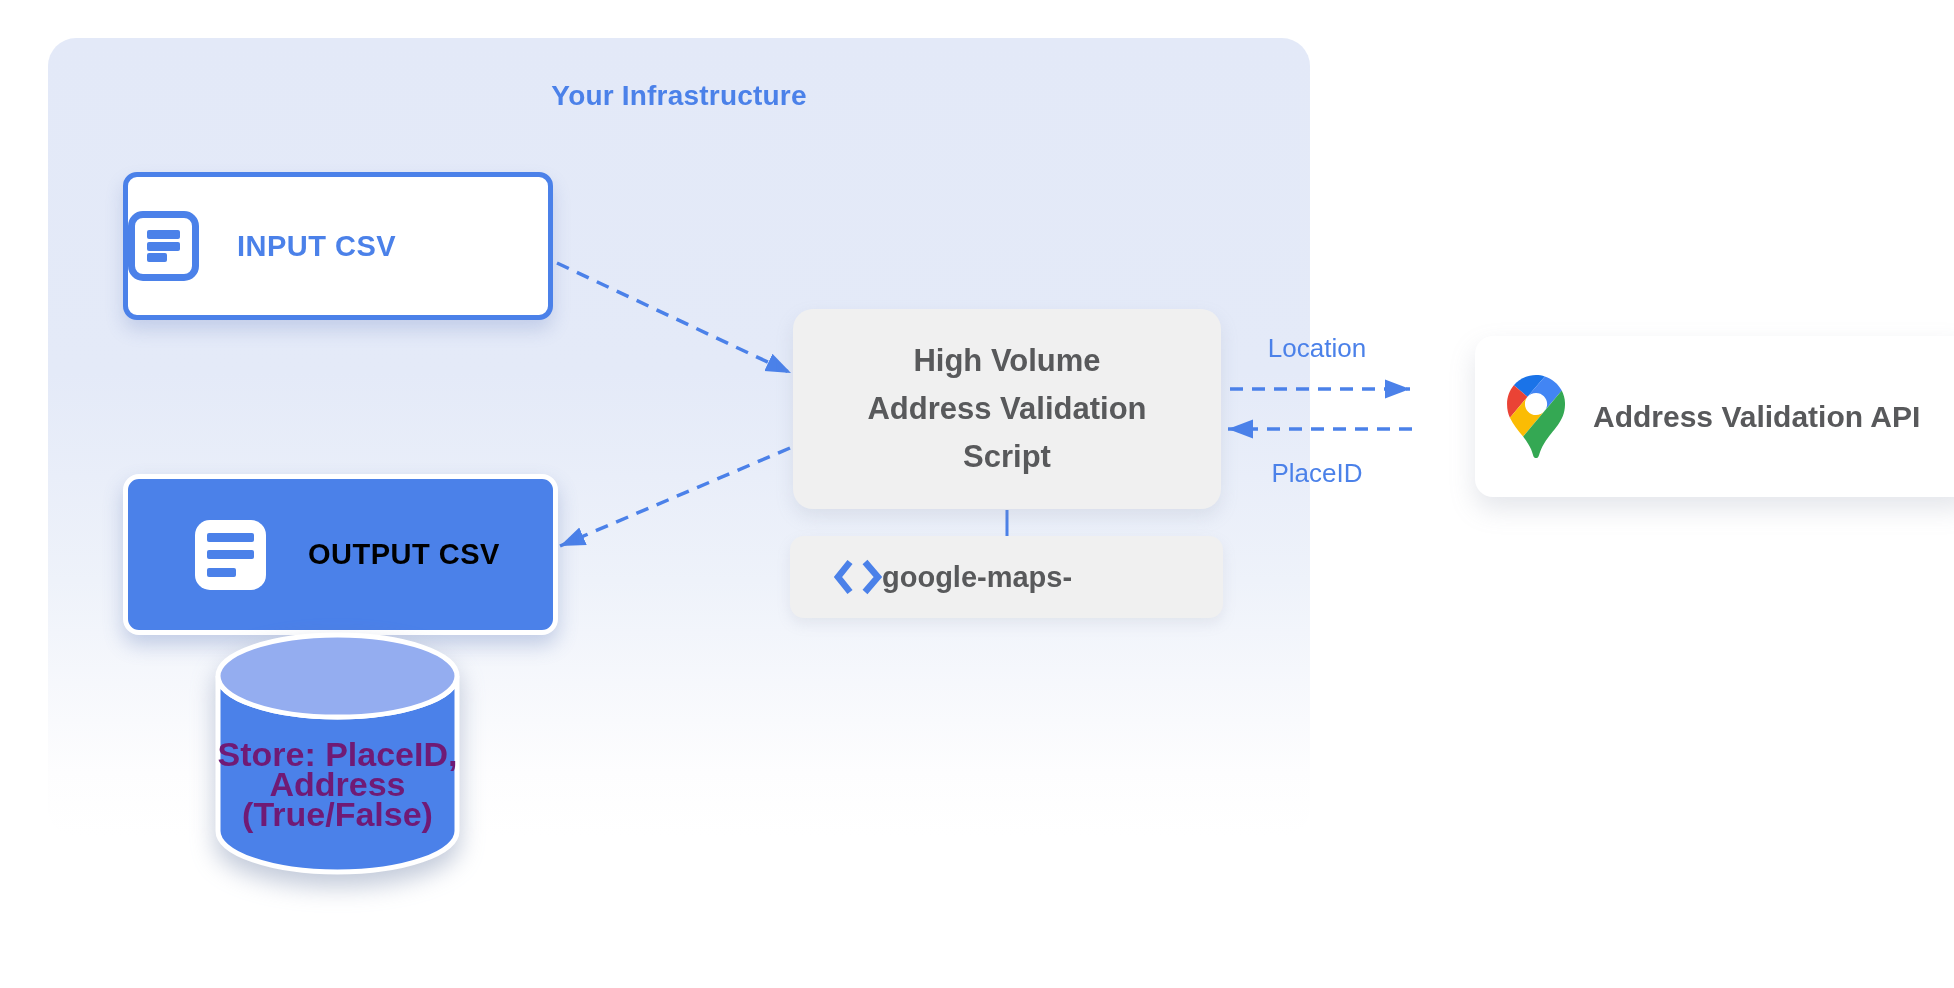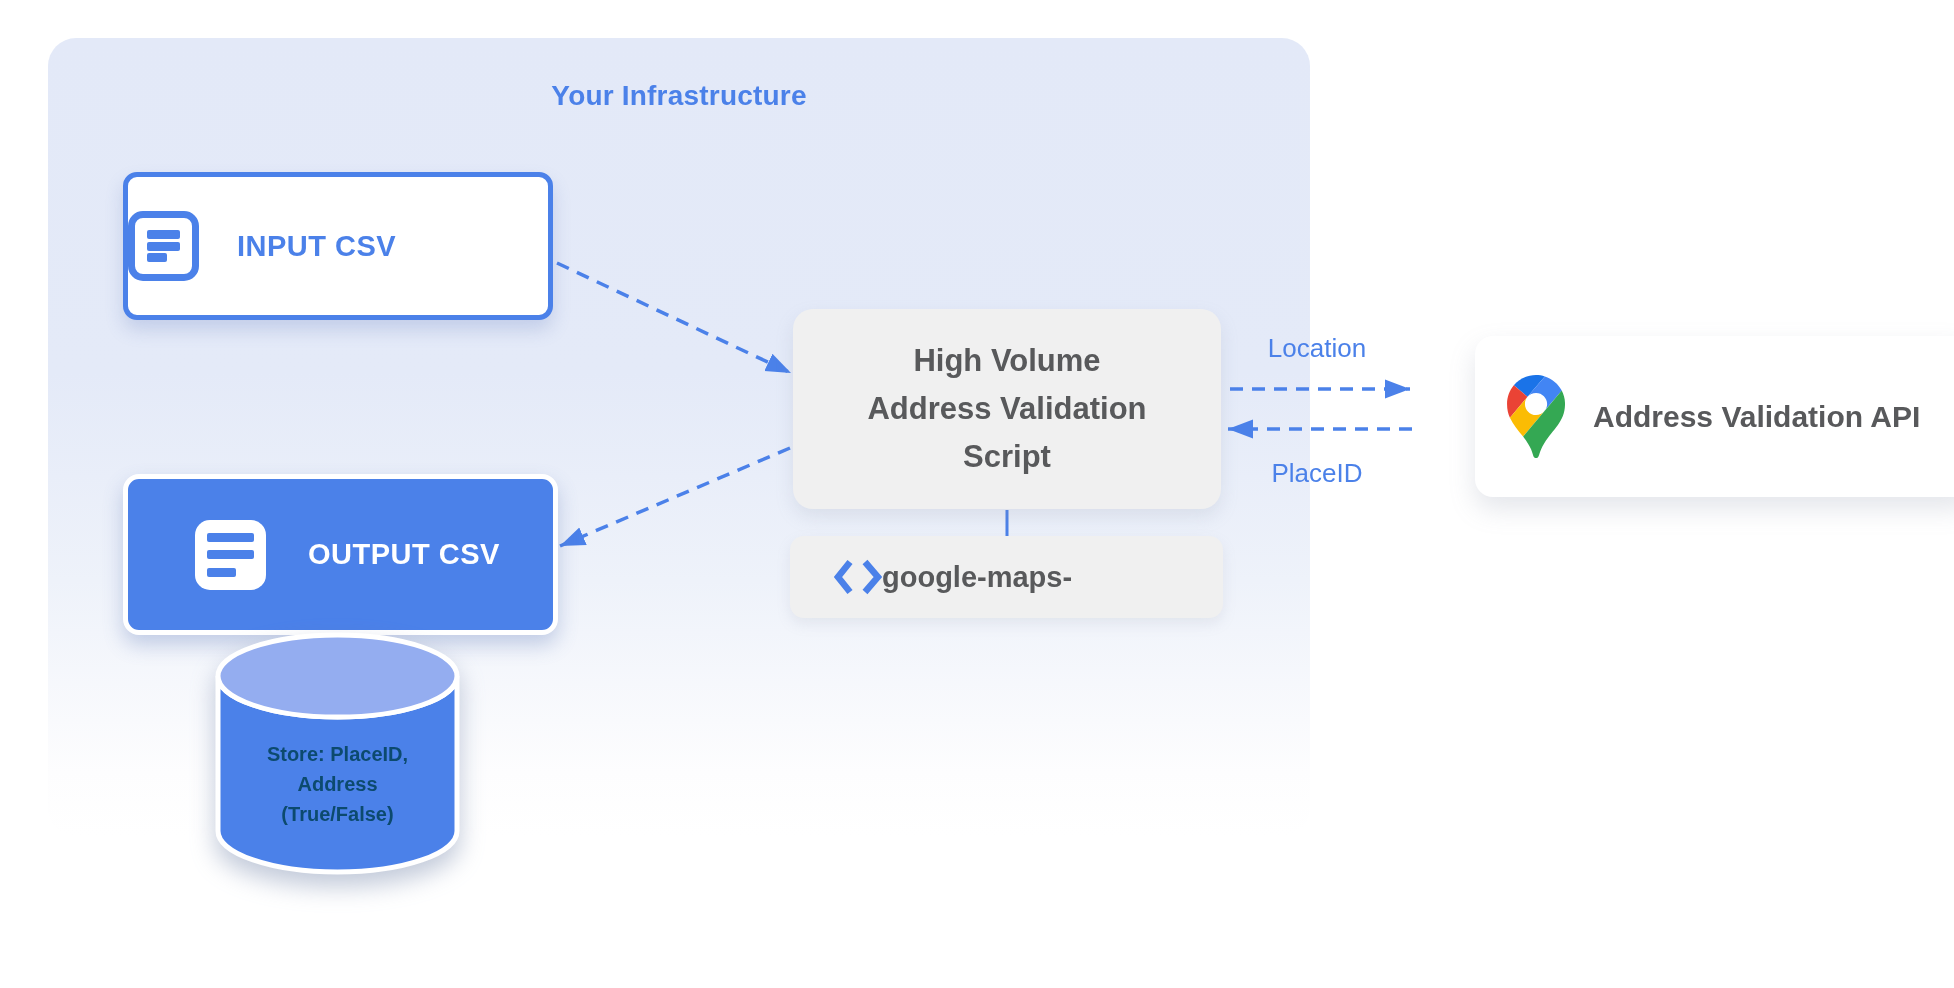--- a/index.html
+++ b/index.html
@@ -39,21 +39,21 @@
   .node{position:absolute;display:flex;align-items:center;}
   
   .input-box{
     left:123px;top:172px;width:430px;height:148px;background:#ffffff;
     border:5px solid var(--accent_blue);border-radius:14px;
     box-shadow:0 10px 18px rgba(80,110,180,.22);
     gap:38px;
   }
   .node-label{font-size:29px;font-weight:bold;letter-spacing:.5px;white-space:nowrap;}
   .blue-label{color:var(--accent_blue);}
-  .white-label{color:#ffffff;}
+  .white-label{color:#000000;}
   
   .doc-icon{width:71px;height:70px;border-radius:15px;display:flex;flex-direction:column;
     justify-content:space-between;padding:12px 12px;flex:0 0 auto;}
   .doc-outline{border:7px solid var(--accent_blue);background:transparent;}
   .doc-outline i{display:block;height:9px;border-radius:2px;background:var(--accent_blue);}
   .doc-solid{background:#ffffff;padding:13px 12px;}
   .doc-solid i{display:block;height:9px;border-radius:2px;background:var(--accent_blue);}
   .doc-icon i.short{width:62%;}
   .doc-icon i{width:100%;}
   
@@ -79,21 +79,21 @@
     box-shadow:0 10px 20px rgba(80,110,180,.30);
     padding-left:67px;gap:42px;
   }
   
   .cylinder-svg{position:absolute;left:212px;top:630px;width:251px;height:250px;
     filter:drop-shadow(0 12px 12px rgba(100,120,160,.40));}
   .cyl-body{fill:var(--accent_blue);stroke:#ffffff;stroke-width:5;}
   .cyl-top{fill:var(--cylinder_top_blue);stroke:#ffffff;stroke-width:5;}
   .cyl-text{
     position:absolute;left:212px;top:739px;width:251px;text-align:center;
-    color:#0c4a6e;font-size:20px;font-weight:bold;line-height:30px;
+    color:#701a75;font-size:34px;font-weight:bold;line-height:30px;
   }
   
   .api-box{
     left:1475px;top:336px;width:498px;height:161px;background:#ffffff;border-radius:18px;
     box-shadow:0 12px 26px rgba(130,140,165,.22);
     padding-left:32px;gap:28px;
   }
   .maps-pin{width:58px;height:83px;flex:0 0 auto;display:block;}
   .api-label{font-size:30px;font-weight:bold;color:var(--text_gray);white-space:nowrap;}
   .mp1{fill:var(--maps_blue_dark);} .mp2{fill:var(--maps_red);} .mp3{fill:var(--maps_blue);}

